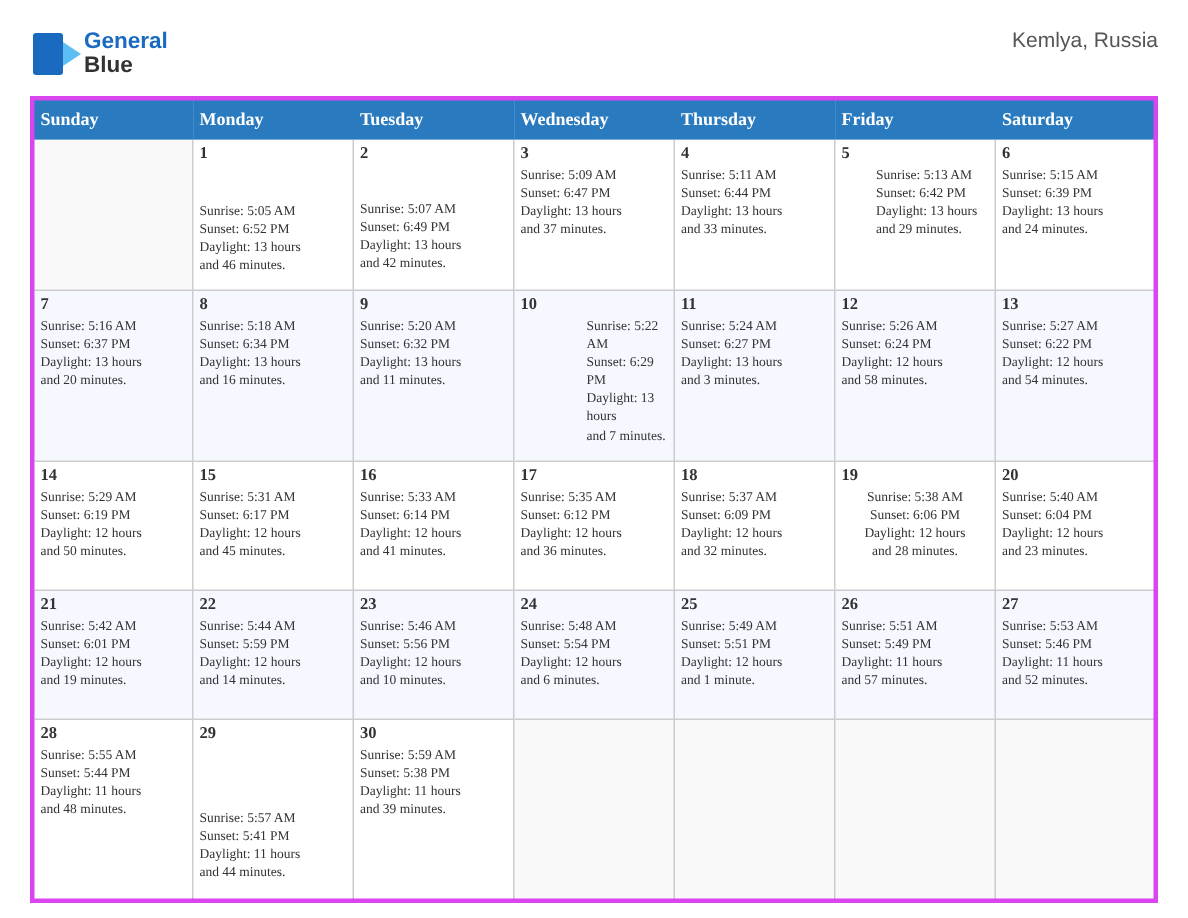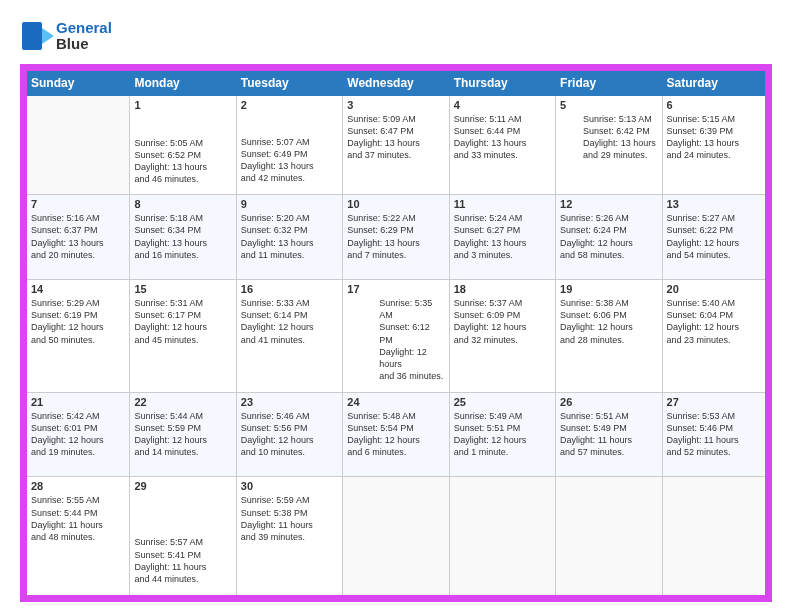--- a/index.html
+++ b/index.html
@@ -44,24 +44,25 @@
       font-size: 30px;
       font-weight: bold;
       color: #333;
     }
     .location {
       font-size: 14px;
       color: #555;
     }
     .calendar {
       flex: 1;
-      border: 7px solid #d946ef;
+      border: 3px solid #d946ef;
       border-collapse: collapse;
       width: 100%;
       table-layout: fixed;
+      font-family: Liberation Serif, serif;
     }
     .calendar th {
       background-color: #2a7abf;
       color: #fff;
       font-size: 12px;
       font-weight: bold;
       padding: 5px 4px;
       text-align: left;
       border: 1px solid #2a7abf;
     }
@@ -106,20 +107,21 @@
       <svg width="36" height="36" viewBox="0 0 36 36">
           <rect x="2" y="4" width="20" height="28" rx="2" fill="#1a6bbf"></rect>
           <polygon points="22,10 34,18 22,26" fill="#5bbff5"></polygon>
         </svg>
         <div class="logo-text">
           <div><span style="color:#1a6bbf">General</span></div>
           <div>Blue</div>
         </div>
     </div>
     <div class="title-block">
+      <div class="location">Kemlya, Russia</div>
     </div>
   </div>
 
   <table class="calendar">
     <thead>
       <tr>
       <th>Sunday</th>
           <th>Monday</th>
           <th>Tuesday</th>
           <th>Wednesday</th>
@@ -191,21 +193,21 @@
           </td>
           <td>
             <div class="day-num">9</div>
             <div class="day-info" style="white-space: pre-line;">Sunrise: 5:20 AM
 Sunset: 6:32 PM
 Daylight: 13 hours
 and 11 minutes.</div>
           </td>
           <td>
             <div class="day-num">10</div>
-            <div class="day-info" style="white-space: pre-line;">Sunrise: 5:22 AM
+            <div class="day-info" style="white-space: pre-line; margin-left: 44px;">Sunrise: 5:22 AM
 Sunset: 6:29 PM
 Daylight: 13 hours
 and 7 minutes.</div>
           </td>
           <td>
             <div class="day-num">11</div>
             <div class="day-info" style="white-space: pre-line;">Sunrise: 5:24 AM
 Sunset: 6:27 PM
 Daylight: 13 hours
 and 3 minutes.</div>
@@ -242,35 +244,35 @@
           </td>
           <td>
             <div class="day-num">16</div>
             <div class="day-info" style="white-space: pre-line;">Sunrise: 5:33 AM
 Sunset: 6:14 PM
 Daylight: 12 hours
 and 41 minutes.</div>
           </td>
           <td>
             <div class="day-num">17</div>
-            <div class="day-info" style="white-space: pre-line; margin-left: 32px;">Sunrise: 5:35 AM
+            <div class="day-info" style="white-space: pre-line;">Sunrise: 5:35 AM
 Sunset: 6:12 PM
 Daylight: 12 hours
 and 36 minutes.</div>
           </td>
           <td>
             <div class="day-num">18</div>
             <div class="day-info" style="white-space: pre-line;">Sunrise: 5:37 AM
 Sunset: 6:09 PM
 Daylight: 12 hours
 and 32 minutes.</div>
           </td>
           <td>
             <div class="day-num">19</div>
-            <div class="day-info" style="white-space: pre-line;">Sunrise: 5:38 AM
+            <div class="day-info" style="white-space: pre-line; text-align: center;">Sunrise: 5:38 AM
 Sunset: 6:06 PM
 Daylight: 12 hours
 and 28 minutes.</div>
           </td>
           <td>
             <div class="day-num">20</div>
             <div class="day-info" style="white-space: pre-line;">Sunrise: 5:40 AM
 Sunset: 6:04 PM
 Daylight: 12 hours
 and 23 minutes.</div>

